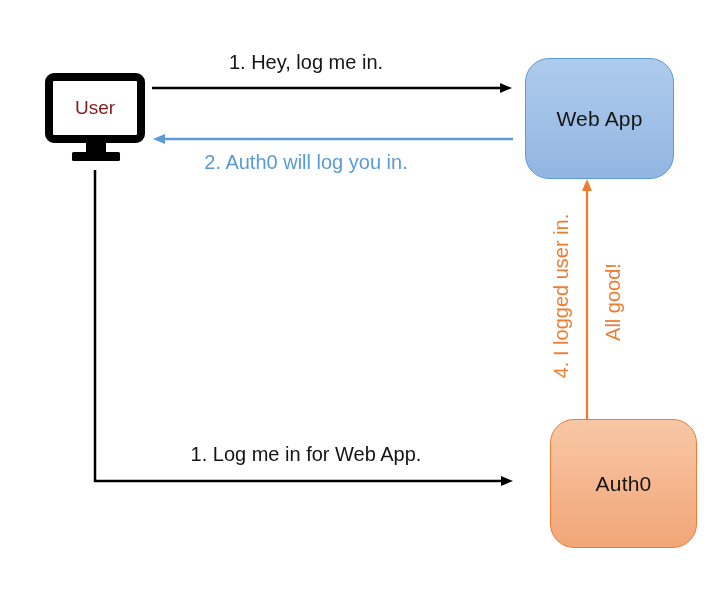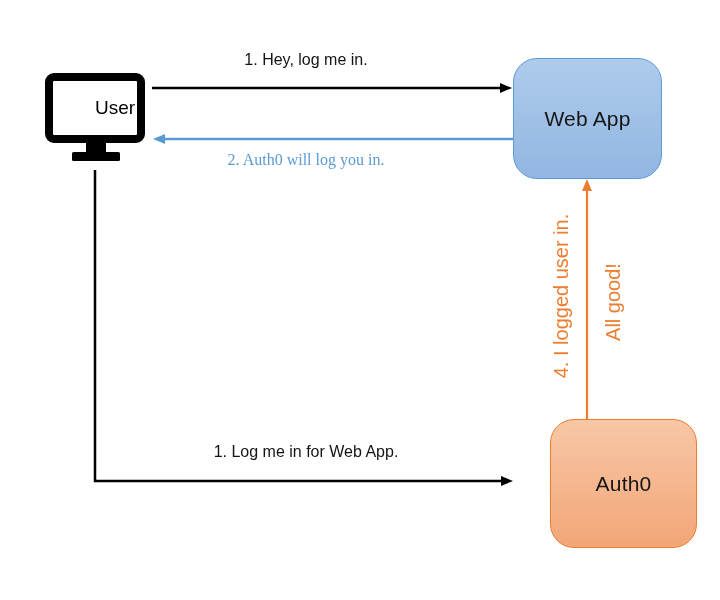--- a/index.html
+++ b/index.html
@@ -24,62 +24,61 @@
     position: absolute;
     display: flex;
     align-items: center;
     justify-content: center;
     border-radius: 24px;
     font-size: 21px;
     color: #161616;
     letter-spacing: 0.2px;
   }
   #web-app-box {
-    left: 513px; top: 58px; width: 147px; height: 119px;
+    left: 525px; top: 58px; width: 147px; height: 119px;
     background: linear-gradient(180deg, var(--web-app-fill-top) 0%, var(--web-app-fill-bottom) 100%);
     border: 1.5px solid var(--web-app-border);
   }
   #auth0-box {
     left: 514px; top: 419px; width: 145px; height: 127px;
     background: linear-gradient(180deg, var(--auth0-fill-top) 0%, var(--auth0-fill-bottom) 100%);
     border: 1.5px solid var(--auth0-border);
     margin-left: 36px;
   }
 
   .msg-label {
     position: absolute;
-    font-size: 16px;
+    font-size: 20px;
     text-align: center;
     white-space: nowrap;
     color: #141414;
   }
   #msg1-label { left: 150px; top: 51px;  width: 312px; }
-  #msg2-label { left: 150px; top: 151px; width: 312px; color: var(--blue); font-family: Liberation Serif, serif; }
+  #msg2-label { left: 150px; top: 151px; width: 312px; color: var(--blue); }
   #msg3-label { left: 150px; top: 443px; width: 312px; }
   .msg-vertical {
     position: absolute;
     font-size: 20px;
     text-align: center;
     white-space: nowrap;
     color: var(--orange);
     width: 220px;
     height: 26px;
     line-height: 26px;
     transform: rotate(-90deg);
   }
   #msg4-label  { left: 451px; top: 283px; }
   #msg4b-label { left: 503px; top: 289px; }
 
   #user-label {
     position: absolute;
     left: 45px; top: 73px; width: 100px; height: 70px;
     display: flex; align-items: center; justify-content: center;
     font-size: 19px;
-    color: #000000;
-    margin-left: 20px;
+    color: #7f1d1d;
   }
 </style>
 </head>
 <body>
 
 <div id="canvas">
 
   <svg id="diagram-svg" viewBox="0 0 720 600" xmlns="http://www.w3.org/2000/svg">
     <defs>
       <marker id="ah-black" markerWidth="13" markerHeight="11" refX="1" refY="5" orient="auto" markerUnits="userSpaceOnUse">

